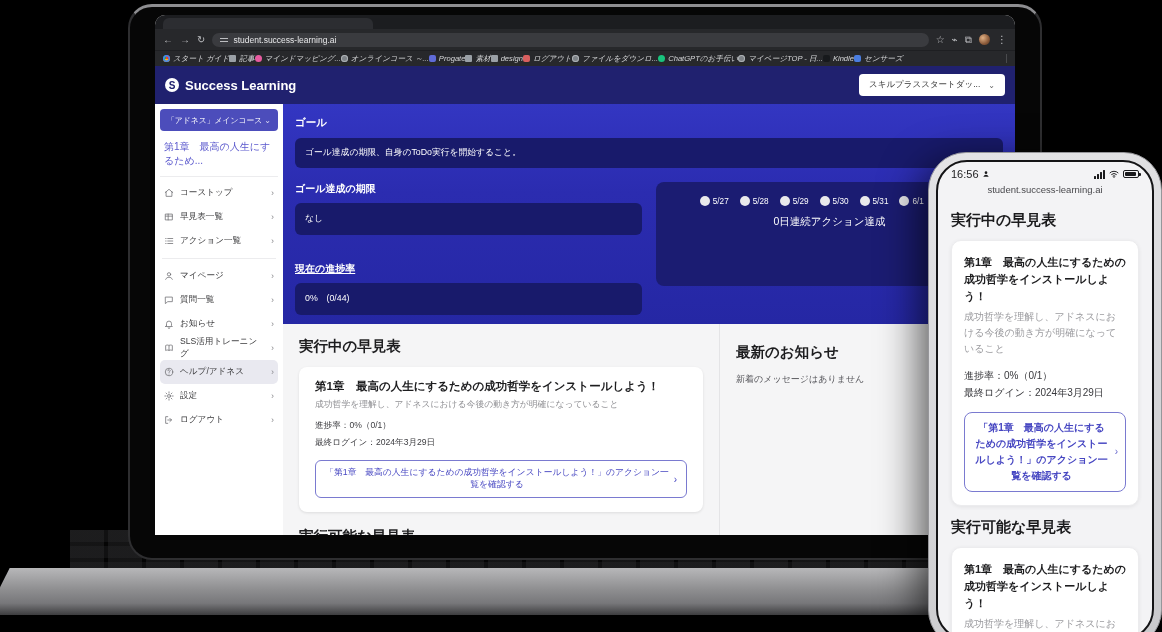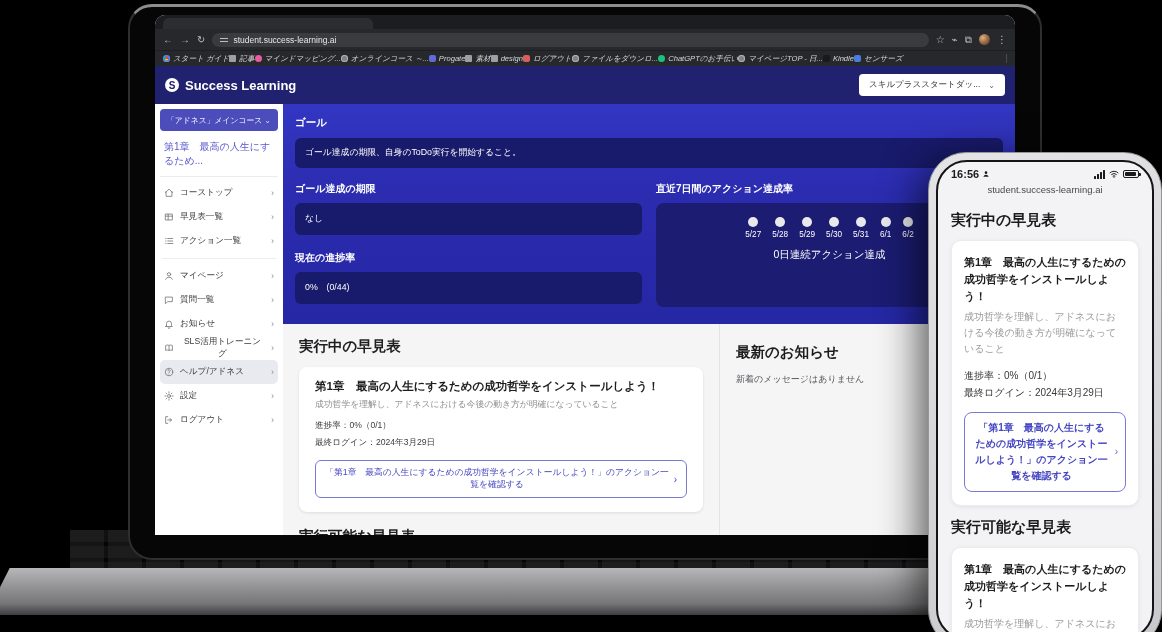--- a/index.html
+++ b/index.html
@@ -52,41 +52,41 @@
   .wspill { margin-left:auto; background:#fff; border-radius:4px; height:22px; display:flex; align-items:center; gap:8px;
             padding:0 10px; font-size:8.5px; color:#333; }
   .wspill .chev { color:#666; font-size:8px; }
 
   .appbody { flex:1; display:flex; min-height:0; }
   .sidebar { width:128px; background:#fff; padding:5px 5px 0; flex:0 0 auto; display:flex; flex-direction:column; }
   .course-btn { background:#4c4dbb; color:#fff; border-radius:4px; height:22px; display:flex; align-items:center;
                 justify-content:space-between; padding:0 7px; font-size:7.8px; }
   .course-btn .chev { font-size:8px; color:#d9d9f2; }
   .chapter-link { color:#5a58cd; font-size:10px; padding:9px 4px 8px; border-bottom:1px solid #ececee; }
-  .menu { padding-top:4px;text-align:center; }
+  .menu { padding-top:4px; }
   .mitem { display:flex; align-items:center; gap:6px; height:24px; padding:0 4px; font-size:8.6px; color:#3a3a3c;
            border-radius:5px; }
   .mitem.active { background:#e9e9f0; }
   .mitem .sic { width:10px; height:10px; stroke:#6a6a6e; fill:none; stroke-width:1.8; stroke-linecap:round; stroke-linejoin:round; flex:0 0 auto; }
   .mitem .rchev { margin-left:auto; color:#8a8a8e; font-size:9px; }
   .msep { height:1px; background:#ececee; margin:5px 2px; }
 
   .maincol { flex:1; display:flex; flex-direction:column; min-width:0; }
   .hero { height:220px; background:linear-gradient(180deg,#3336c2 0%,#2b2cb0 40%,#2527a4 100%); padding:12px 12px 0; color:#fff; flex:0 0 auto; }
   .hero h3 { font-size:10.5px; font-weight:bold; margin-bottom:8px; }
   .darkbox { background:#181a6b; border-radius:6px; padding:0 10px; display:flex; align-items:center; font-size:8.8px; }
   .goalbox { height:30px; }
   .herogrid { display:flex; gap:14px; margin-top:14px; }
   .hcol { flex:1; min-width:0; }
   .hcol h4 { font-size:10px; font-weight:bold; margin-bottom:7px; }
   .fieldbox { height:32px; }
-  .mt14 { margin-top:16px; }
+  .mt14 { margin-top:27px;text-decoration:underline; }
   .weekcard { background:#1b1c72; border-radius:8px; height:104px; padding:14px 10px 0; }
   .days { display:flex; justify-content:center; gap:11px; }
-  .day { display:flex; flex-direction:column; align-items:center; gap:3px; }
+  .day { display:flex; flex-direction:row; align-items:center; gap:3px; }
   .dot { width:10px; height:10px; border-radius:50%; background:#e9e9ec; }
   .dlabel { font-size:8.2px; color:#fff; }
   .streak { text-align:center; font-size:10.5px; margin-top:9px; }
 
   .whitesec { flex:1; display:flex; min-height:0; background:#f5f5f6; }
   .listcol { flex:1; padding:13px 16px 0; min-width:0; }
   .sech { font-size:14.5px; font-weight:bold; color:#1d1d1f; }
   .card { background:#fff; border-radius:8px; box-shadow:0 1px 3px rgba(0,0,0,.10); padding:12px 16px 14px; margin-top:11px; }
   .card .ctitle { font-size:11.5px; font-weight:bold; color:#1d1d1f; }
   .card .cdesc { font-size:8.8px; color:#909094; margin-top:5px; }
@@ -99,21 +99,21 @@
   .sech2 { margin-top:15px; }
   .newscol { width:296px; border-left:1px solid #e4e4e6; padding:19px 16px 0; flex:0 0 auto; }
   .newsmsg { font-size:9px; color:#55555a; margin-top:11px; }
 
   
   .phone { position:absolute; left:928px; top:152px; width:234px; height:496px; background:linear-gradient(160deg,#e4e4e6,#c9c9cc);
            border-radius:38px; padding:7px; border:1px solid #96969a; box-shadow:-8px 10px 40px rgba(0,0,0,.65); z-index:2; }
   .pscreen { width:100%; height:100%; background:#f3f3f5; border-radius:31px; border:2px solid #141416; overflow:hidden;
              padding:6px 13px 0; }
   .pstatus { display:flex; align-items:center; justify-content:space-between; }
-  .ptime { font-size:11px; font-weight:bold; color:#1b1b1d; display:flex; align-items:center; gap:3px; }
+  .ptime { font-size:11px; font-weight:normal; color:#1b1b1d; display:flex; align-items:center; gap:3px; }
   .picons { display:flex; align-items:center; gap:4px; }
   .sigbars { display:flex; align-items:flex-end; gap:1px; }
   .sigbars i { width:2px; background:#1b1b1d; border-radius:.5px; }
   .sigbars i:nth-child(1){height:3px}.sigbars i:nth-child(2){height:5px}.sigbars i:nth-child(3){height:7px}.sigbars i:nth-child(4){height:9px}
   .wifi { width:10px; height:8px; }
   .batt { width:16px; height:8px; border:1px solid #1b1b1d; border-radius:2px; position:relative; }
   .batt::before { content:""; position:absolute; left:1px; top:1px; bottom:1px; width:11px; background:#1b1b1d; border-radius:1px; }
   .batt::after { content:""; position:absolute; right:-3px; top:2px; width:2px; height:3px; background:#1b1b1d; border-radius:0 1px 1px 0; }
   .purl { text-align:center; font-size:9.5px; color:#49494d; margin-top:4px; }
   .pcontent { padding-top:4px; }
@@ -330,21 +330,20 @@
                   <h4>ゴール達成の期限</h4>
                   <div class="darkbox fieldbox">
                     <span>なし</span>
                   </div>
                   <h4 class="mt14">現在の進捗率</h4>
                   <div class="darkbox fieldbox">
                     <span>0%　(0/44)</span>
                   </div>
                 </div>
                 <div class="hcol">
-                  <h4>直近7日間のアクション達成率</h4>
                   <div class="weekcard">
                     <div class="days">
                       <div class="day">
                           <span class="dot"></span>
                           <span class="dlabel">5/27</span>
                         </div>
                       <div class="day">
                           <span class="dot"></span>
                           <span class="dlabel">5/28</span>
                         </div>

